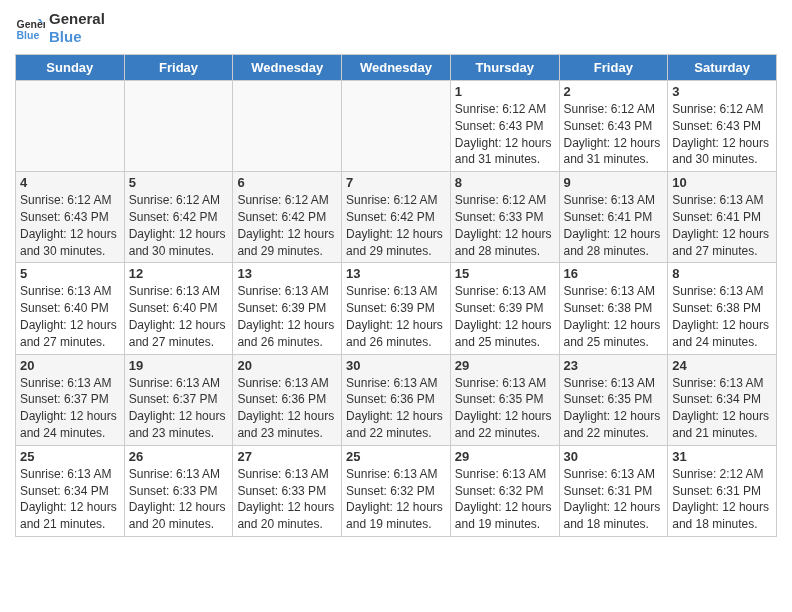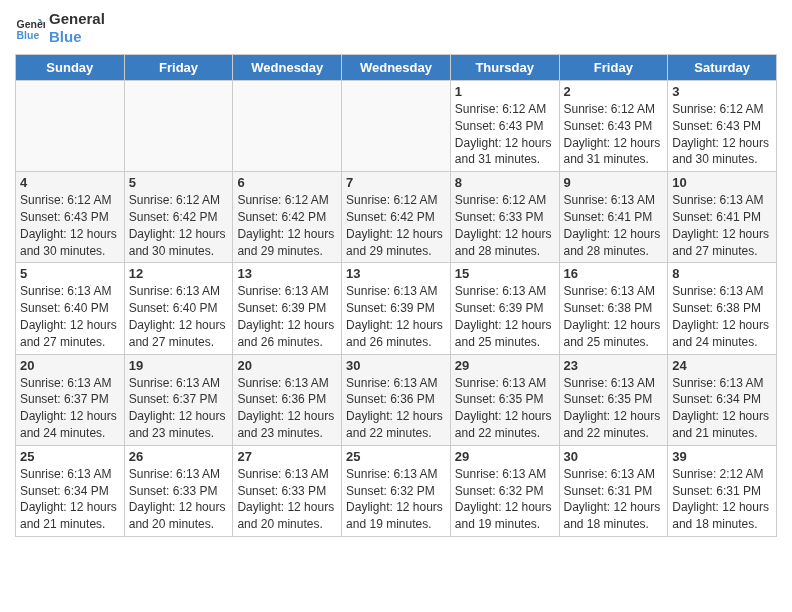--- a/index.html
+++ b/index.html
@@ -241,21 +241,21 @@
 Sunset: 6:32 PM
 Daylight: 12 hours and 19 minutes.</div>
           </td>
           <td>
             <span class="day-num">30</span>
             <div class="day-info">Sunrise: 6:13 AM
 Sunset: 6:31 PM
 Daylight: 12 hours and 18 minutes.</div>
           </td>
           <td>
-            <span class="day-num">39</span>
+            <span class="day-num">31</span>
             <div class="day-info">Sunrise: 2:12 AM
 Sunset: 6:31 PM
 Daylight: 12 hours and 18 minutes.</div>
           </td>
         </tr>
       </tbody>
   </table>
 </div>
 
 </body></html>

